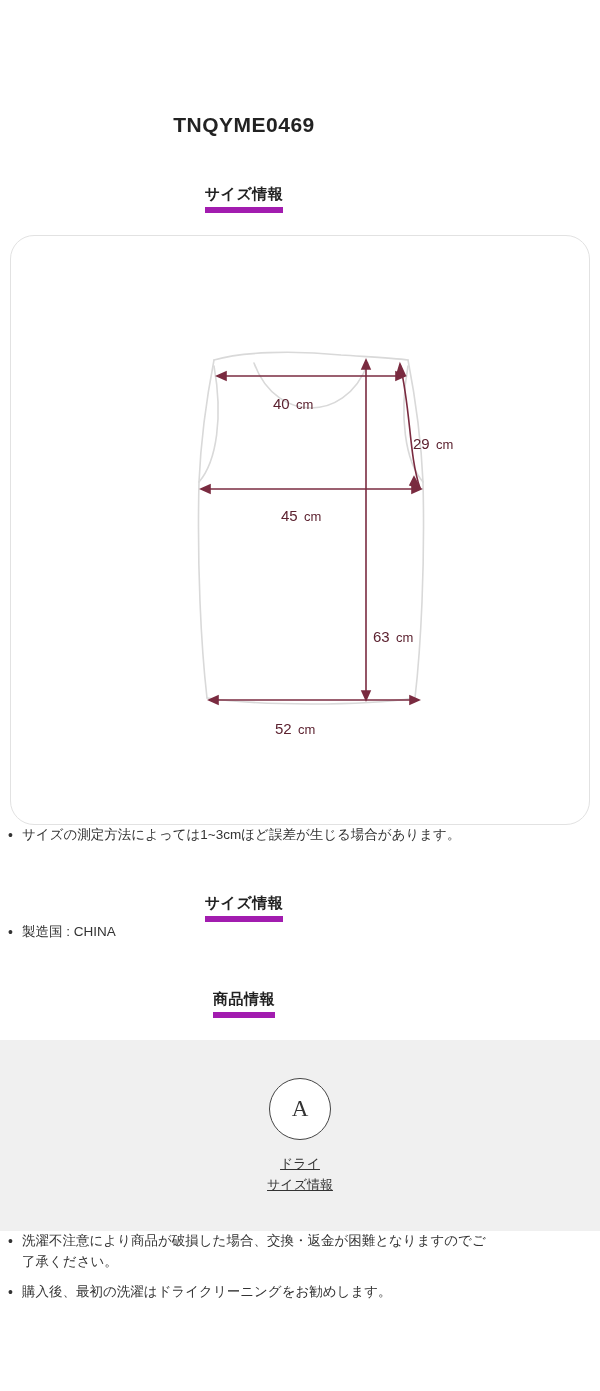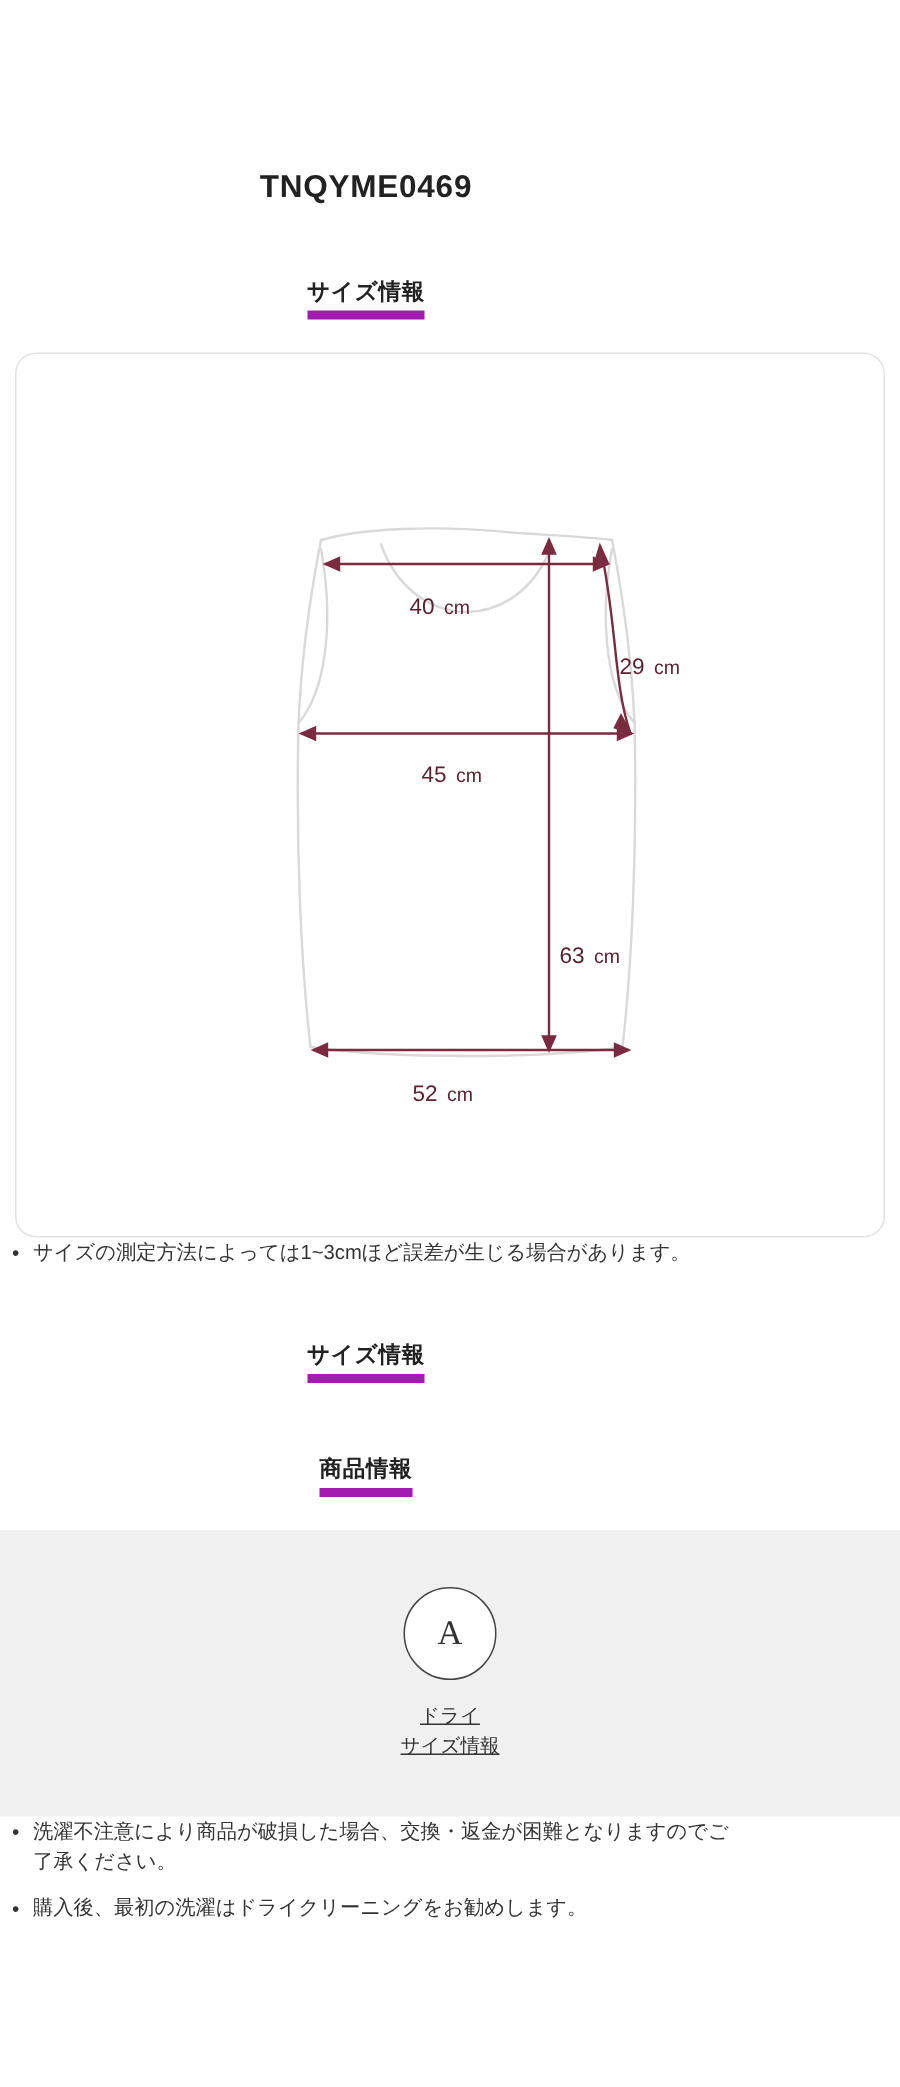--- a/index.html
+++ b/index.html
@@ -38,21 +38,21 @@
     color: #222222;
     padding-bottom: 3px;
     border-bottom: 6px solid #a21caf;
     letter-spacing: 0.5px;
   }
   .diagram-card {
     margin: 22px 10px 0 10px;
     width: 580px;
     height: 590px;
     border: 1px solid #e2e2e2;
-    border-radius: 14px;
+    border-radius: 24px;
     background: #ffffff;
     position: relative;
     overflow: hidden;
   }
   .diagram-card svg {
     display: block;
     position: absolute;
     left: 0;
     top: 0;
   }
@@ -201,20 +201,21 @@
 
   <ul class="notes notes-block-1">
     <li>サイズの測定方法によっては1~3cmほど誤差が生じる場合があります。</li>
   </ul>
 
   <div class="section-heading-wrap">
     <span class="section-heading">サイズ情報</span>
   </div>
 
   <ul class="notes spec-list">
+    <li>製造国 : CHINA</li>
   </ul>
 
   <div class="section-heading-wrap">
     <span class="section-heading">商品情報</span>
   </div>
 
   <div class="care-panel">
     <div class="care-circle">A</div>
     <div class="care-label">
       <div>ドライ</div>

